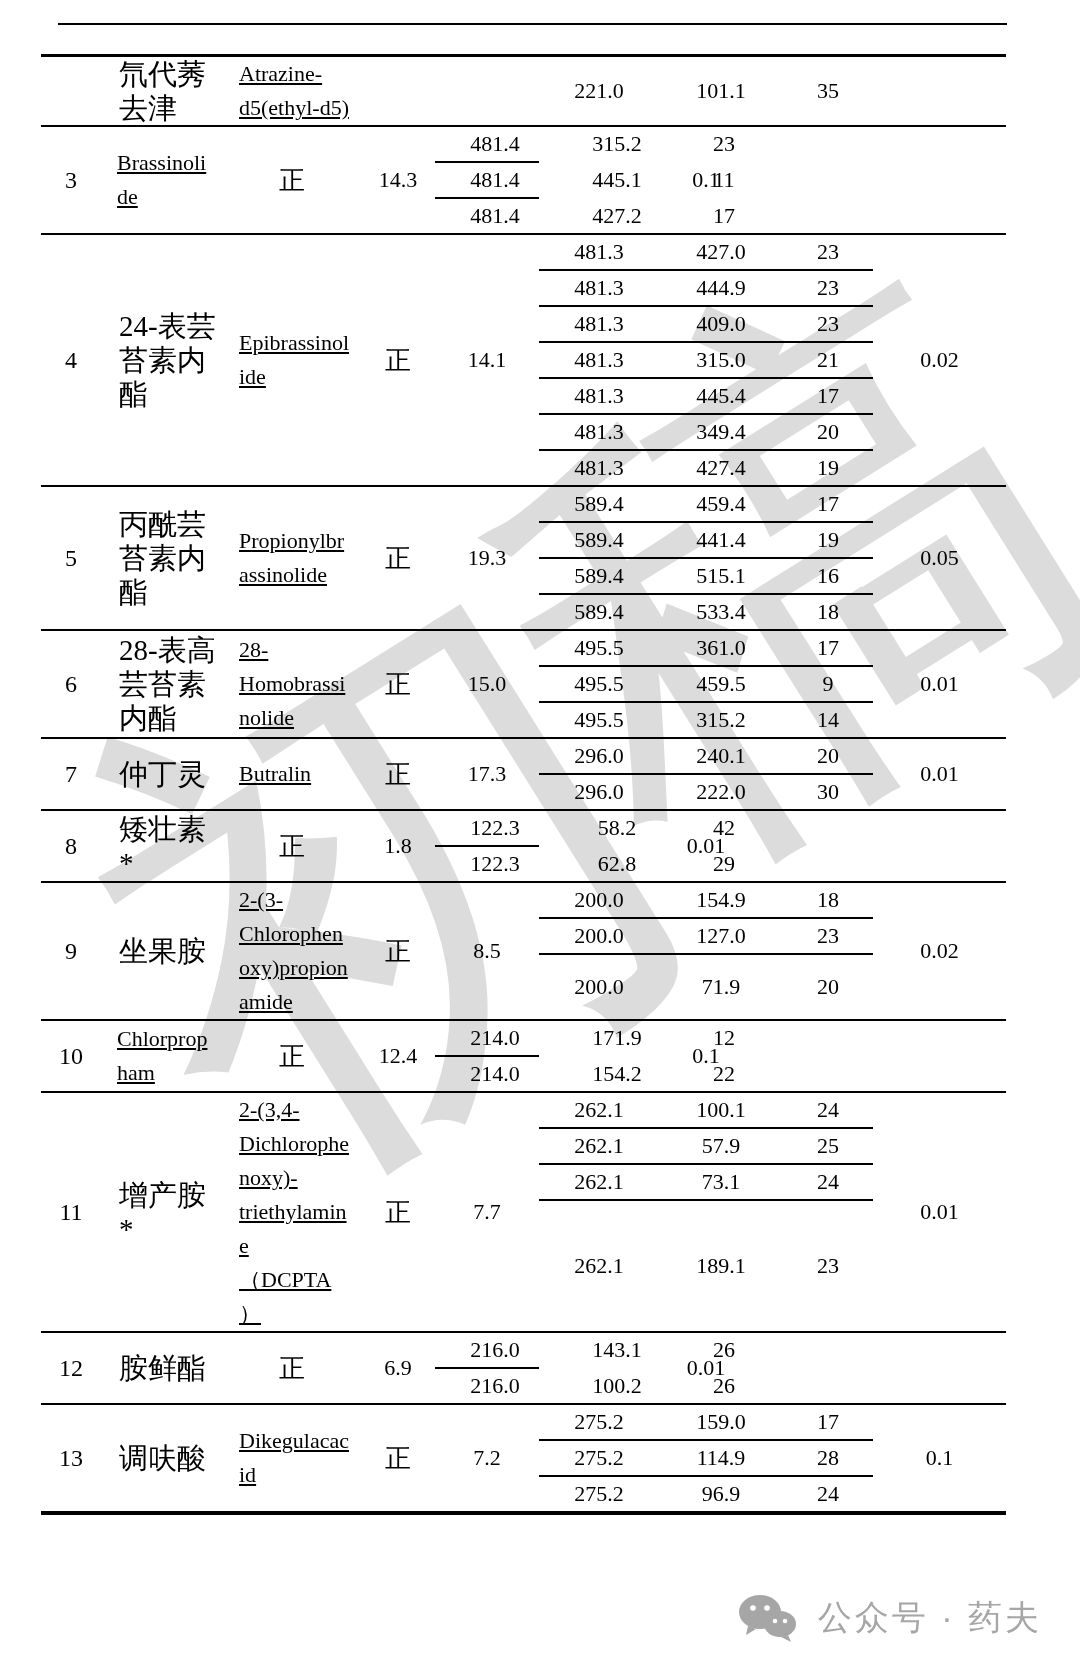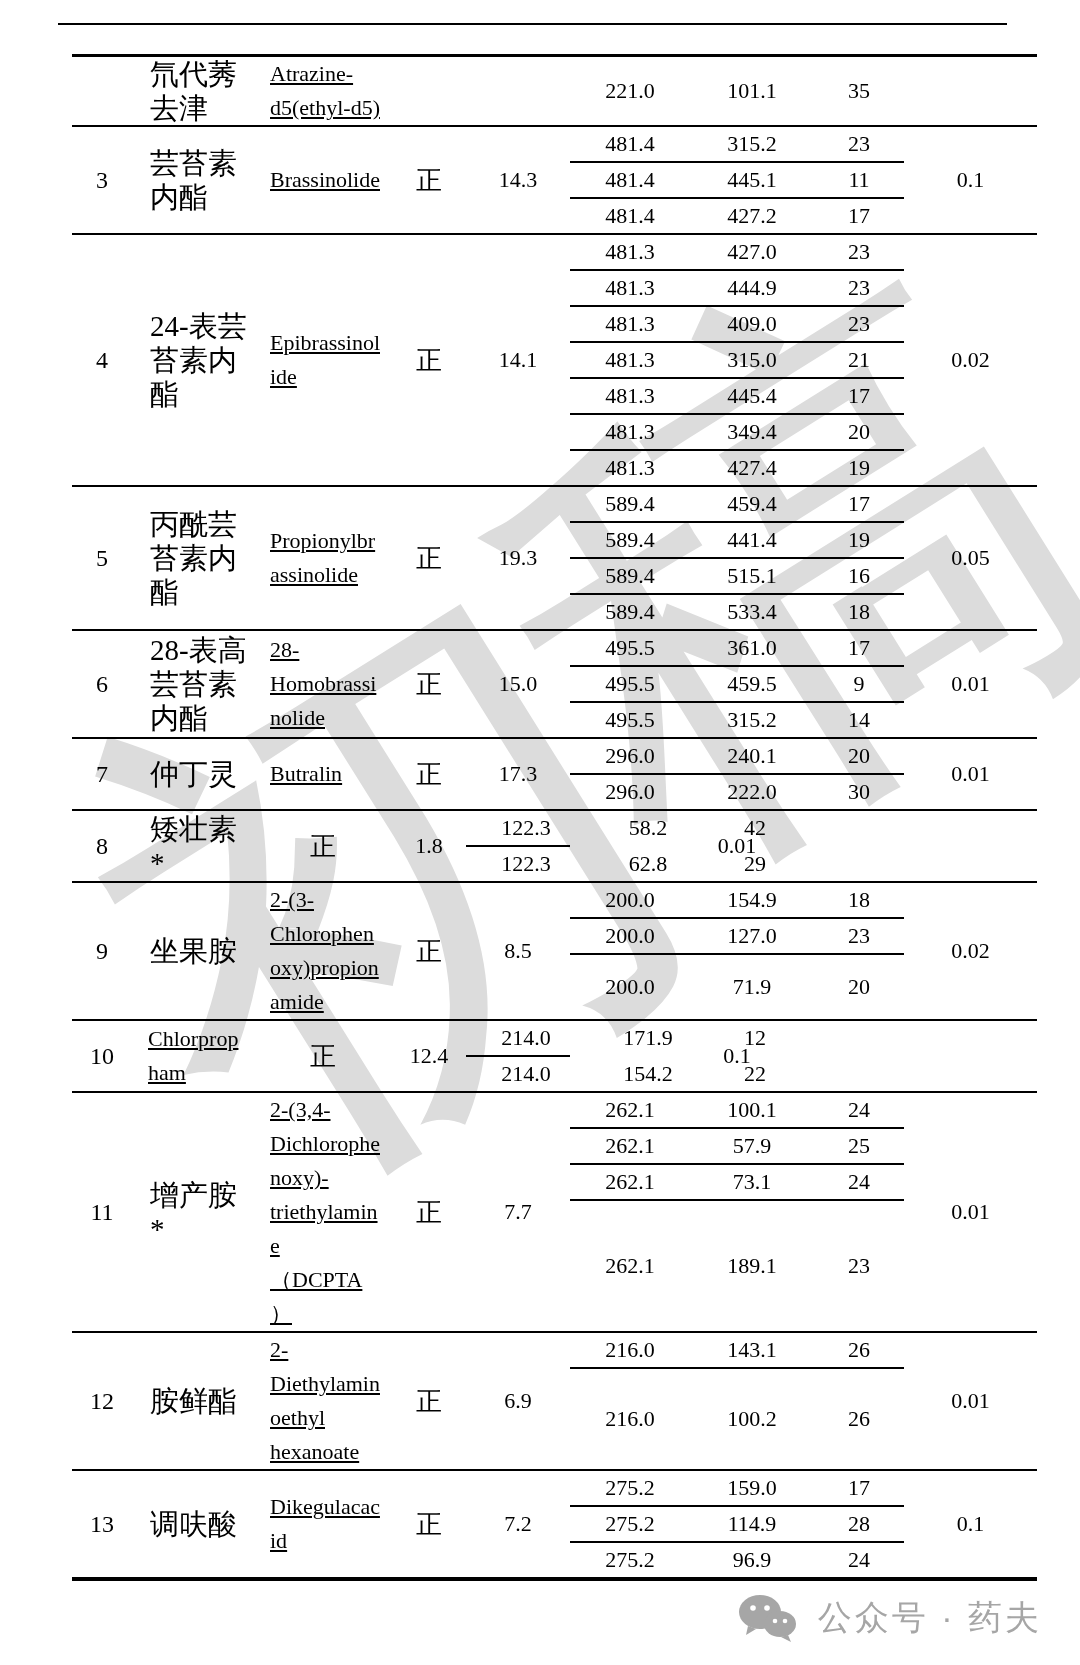--- a/index.html
+++ b/index.html
@@ -11,21 +11,21 @@
     color:#000000;
     overflow:hidden;
   }
   
   .watermark{position:absolute;left:0;top:0;width:100%;height:100%;pointer-events:none;z-index:0;}
   .wm-char{position:absolute;font-size:540px;line-height:1;color:#dcdcdc;transform:rotate(-32deg);font-family:"Liberation Serif",serif;}
   .wm-char.c0{left:110px;top:620px;}
   .wm-char.c1{left:520px;top:300px;}
   
   .rule-thin{position:absolute;left:58px;top:23px;width:949px;height:2px;background:#000;z-index:2;}
-  .tablewrap{position:absolute;left:72px;top:54px;width:965px;z-index:1;}
+  .tablewrap{position:absolute;left:41px;top:54px;width:965px;z-index:1;}
   .rule-thick{height:3px;background:#000;}
   .rule-bottom{height:4px;background:#000;}
   
   .tbody{display:block;}
   .trow{
     display:grid;
     grid-template-columns:60px 122px 138px 74px 104px 334px 133px;
     align-items:center;
   }
   .trow + .trow{border-top:2px solid #000;}
@@ -79,21 +79,20 @@
             <div class="sub">
               <div class="tcell">221.0</div>
               <div class="tcell">101.1</div>
               <div class="tcell">35</div>
             </div>
           </div>
           <div class="cell loq"></div>
         </div>
         <div class="trow">
           <div class="cell no">3</div>
-          <div class="cell cn">芸苔素内酯</div>
           <div class="cell en">Brassinolide</div>
           <div class="cell mode">正</div>
           <div class="cell rt">14.3</div>
           <div class="trans">
             <div class="sub">
               <div class="tcell">481.4</div>
               <div class="tcell">315.2</div>
               <div class="tcell">23</div>
             </div>
             <div class="sub">
@@ -318,21 +317,20 @@
               <div class="tcell">262.1</div>
               <div class="tcell">189.1</div>
               <div class="tcell">23</div>
             </div>
           </div>
           <div class="cell loq">0.01</div>
         </div>
         <div class="trow">
           <div class="cell no">12</div>
           <div class="cell cn">胺鲜酯</div>
-          <div class="cell en">2-Diethylaminoethyl hexanoate</div>
           <div class="cell mode">正</div>
           <div class="cell rt">6.9</div>
           <div class="trans">
             <div class="sub">
               <div class="tcell">216.0</div>
               <div class="tcell">143.1</div>
               <div class="tcell">26</div>
             </div>
             <div class="sub">
               <div class="tcell">216.0</div>

